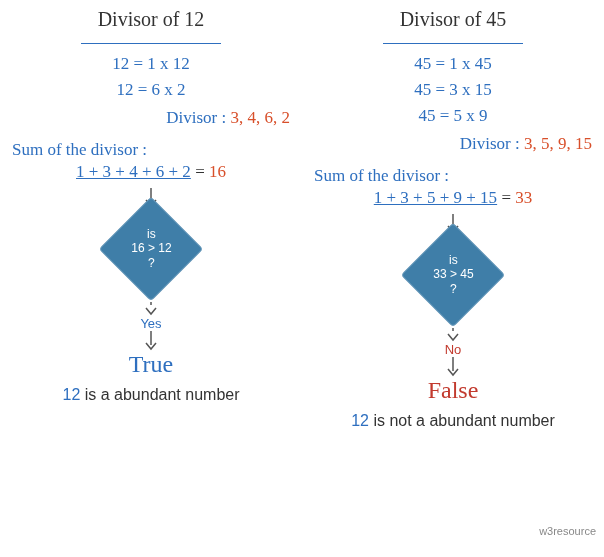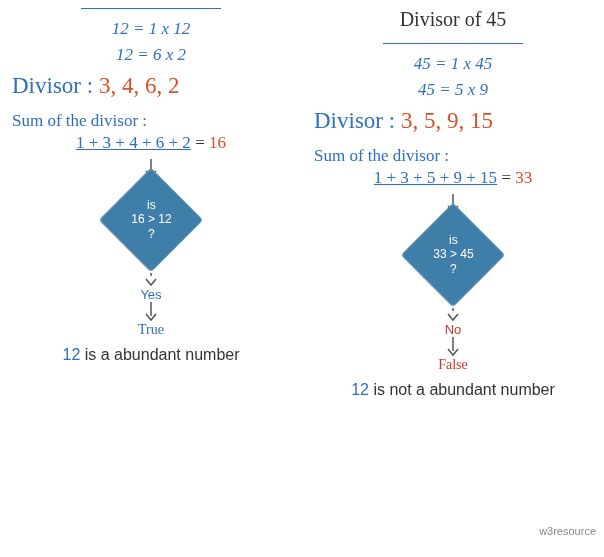--- a/index.html
+++ b/index.html
@@ -25,25 +25,24 @@
     width: 140px;
     height: 1px;
     background: #2e6fbf;
     margin: 0 auto 10px;
   }
   .factor-line {
     text-align: center;
     font-size: 17px;
     color: #2e6fbf;
     margin: 6px 0;
-    font-style: italic;
   }
   .div-list {
-    text-align: left;
-    font-size: 23px;
+    text-align: right;
+    font-size: 17px;
     margin: 8px 0;
   }
   .div-list .lbl { color: #2e6fbf; }
   .div-list .vals { color: #d84f2a; }
   .sum-label {
     text-align: left;
     font-size: 17px;
     color: #2e6fbf;
     margin-top: 12px;
   }
@@ -85,21 +84,21 @@
   }
   .dash-arrow { height: 26px; display:flex; align-items:center; justify-content:center;}
   .yn {
     font-size: 13px;
     font-family: Arial, sans-serif;
     margin: 0;
   }
   .yn.yes { color: #2e6fbf; }
   .yn.no  { color: #c23a2e; text-align: right; }
   .result {
-    font-size: 14px;
+    font-size: 24px;
     margin-top: 0;
     text-align:center;
   }
   .result.true  { color: #2e6fbf; }
   .result.false { color: #c23a2e; }
   .conclusion {
     text-align: center;
     font-size: 16px;
     color: #333;
     margin-top: 8px;
@@ -113,20 +112,21 @@
     color: #888;
     font-family: Arial, sans-serif;
   }
 </style>
 </head>
 <body>
 
 <div class="container">
 
   <div class="column">
+    <div class="title">Divisor of 12</div>
     <div class="title-line"></div>
 
     <div class="factor-line">12 = 1 x 12</div>
     <div class="factor-line">12 = 6 x 2</div>
 
     <div class="div-list">
       <span class="lbl">Divisor : </span><span class="vals">3, 4, 6, 2</span>
     </div>
 
     <div class="sum-label">Sum of the divisor :</div>
@@ -168,20 +168,21 @@
     <div class="conclusion">
       <span class="num">12</span><span> is a abundant number</span>
     </div>
   </div>
 
   <div class="column">
     <div class="title">Divisor of 45</div>
     <div class="title-line"></div>
 
     <div class="factor-line">45 = 1 x 45</div>
+    <div class="factor-line">45 = 3 x 15</div>
     <div class="factor-line">45 = 5 x 9</div>
 
     <div class="div-list">
       <span class="lbl">Divisor : </span><span class="vals">3, 5, 9, 15</span>
     </div>
 
     <div class="sum-label">Sum of the divisor :</div>
     <div class="sum-expr">
       <span class="terms">1 + 3 + 5 + 9 + 15</span>
       <span class="eq"> = </span><span class="total">33</span>

